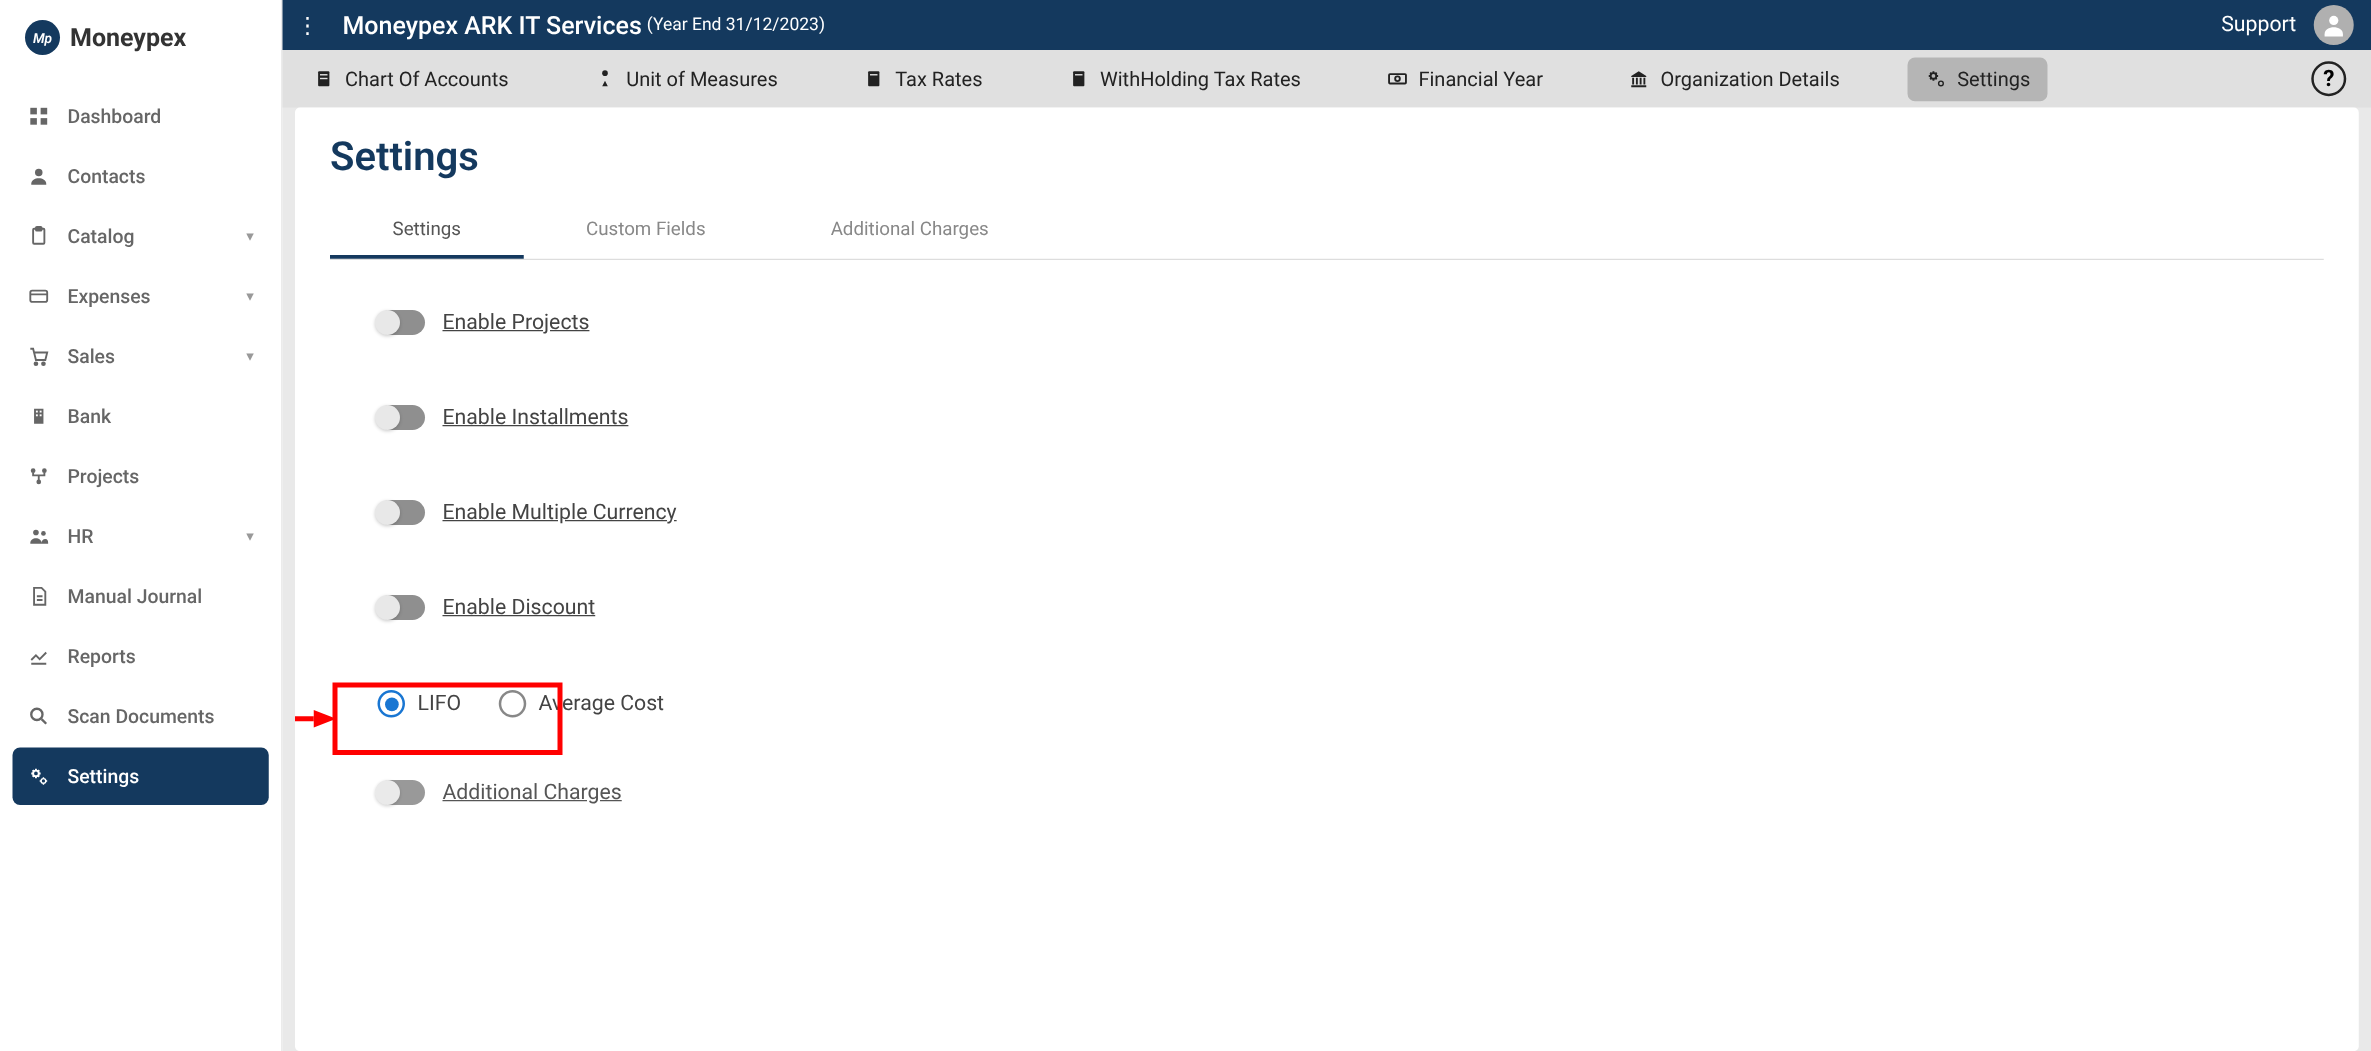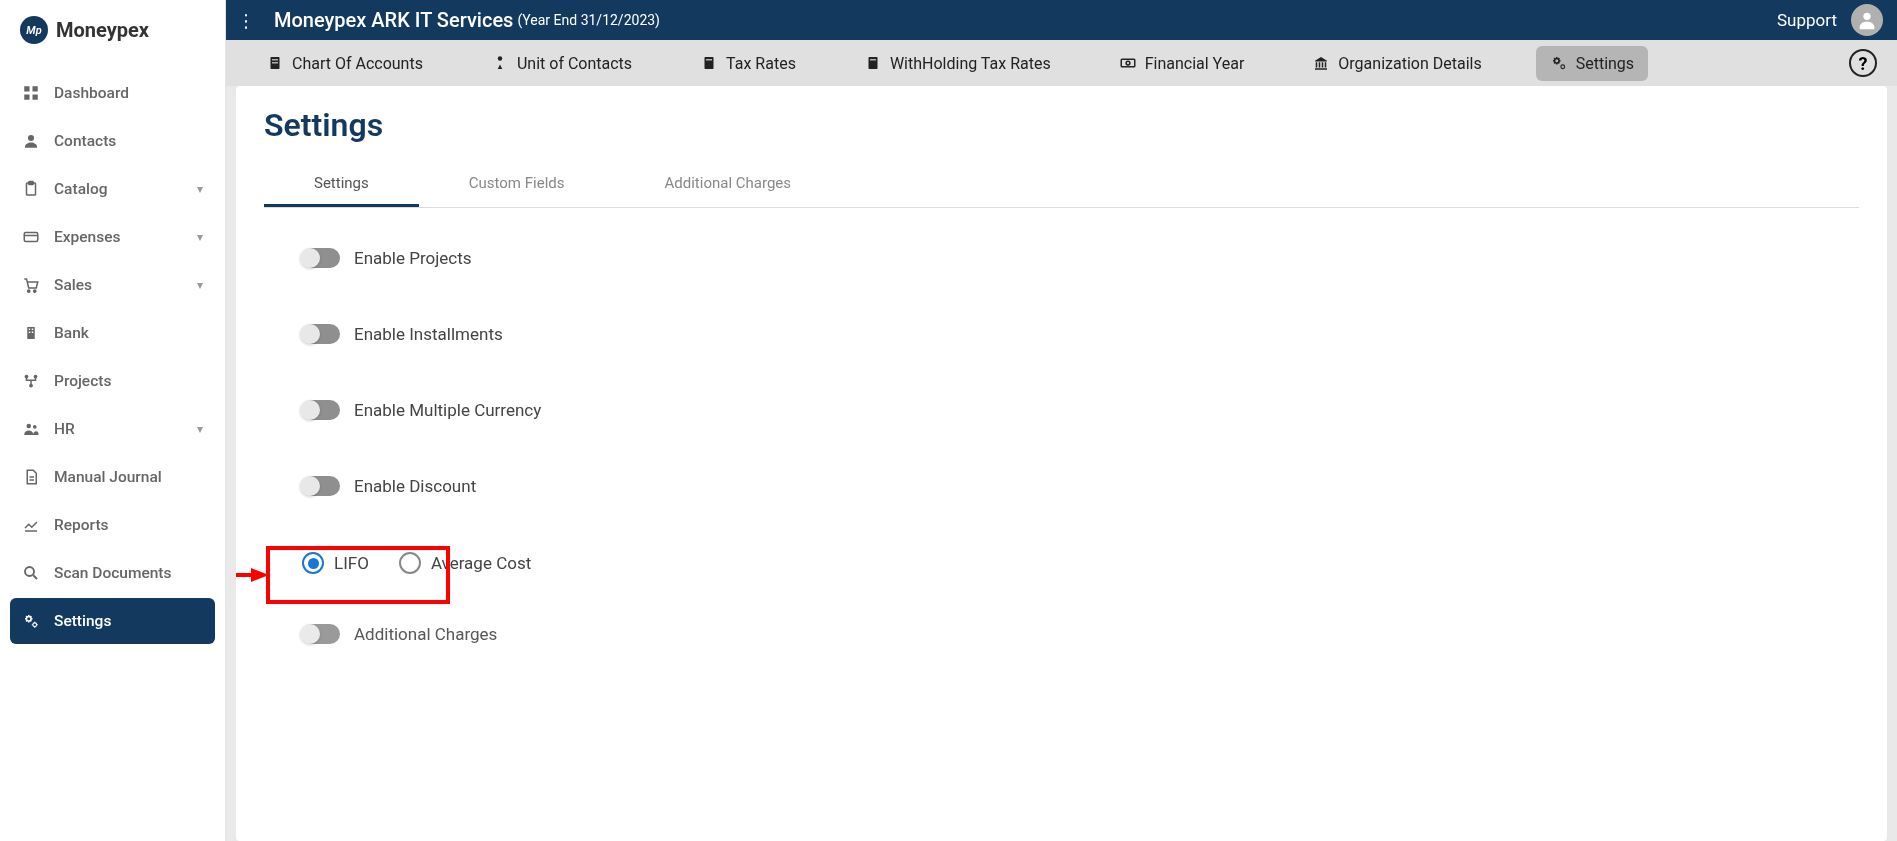--- a/index.html
+++ b/index.html
@@ -17,34 +17,34 @@
 .nav-icon svg { width: 18px; height: 18px; }
 .main { flex: 1; display: flex; flex-direction: column; background: #e9e9e9; }
 .top-bar { background: #14395e; color: #fff; height: 40px; display: flex; align-items: center; padding: 0 14px 0 10px; }
 .top-bar-dots { width: 20px; text-align: center; font-size: 18px; cursor: pointer; }
 .top-bar-title { font-size: 20px; font-weight: 500; margin-left: 18px; }
 .top-bar-sub { font-size: 14px; font-weight: 400; margin-left: 4px; }
 .top-bar-spacer { flex: 1; }
 .top-bar-support { font-size: 17px; margin-right: 14px; cursor: pointer; }
 .top-bar-avatar { width: 32px; height: 32px; background: #b0b0b0; border-radius: 50%; display: flex; align-items: center; justify-content: center; cursor: pointer; }
 .top-bar-avatar svg { width: 22px; height: 22px; color: #fff; }
-.sub-nav { background: #e0e0e0; height: 46px; display: flex; align-items: center; padding: 0 26px; gap: 40px; position: relative; }
+.sub-nav { background: #e0e0e0; height: 46px; display: flex; align-items: center; padding: 0 10px; gap: 40px; position: relative; }
 .sub-nav-item { display: flex; align-items: center; gap: 8px; color: #222; font-size: 16px; cursor: pointer; padding: 8px 14px; border-radius: 6px; }
 .sub-nav-item.active { background: #b5b5b5; }
 .sub-nav-item svg { width: 18px; height: 18px; }
 .sub-nav-help { position: absolute; right: 20px; width: 28px; height: 28px; border: 2.5px solid #222; border-radius: 50%; display: flex; align-items: center; justify-content: center; font-size: 18px; font-weight: 700; cursor: pointer; }
 .content { flex: 1; background: #fff; margin: 0 10px 0 10px; border-radius: 4px; padding: 20px 28px; overflow-y: auto; position: relative; }
 .page-title { font-size: 32px; font-weight: 600; color: #14395e; margin-bottom: 18px; }
 .tabs { display: flex; border-bottom: 1px solid #ddd; margin-bottom: 40px; }
 .tab { padding: 12px 50px; color: #888; font-size: 15px; cursor: pointer; border-bottom: 3px solid transparent; }
 .tab.active { color: #555; border-bottom-color: #14395e; }
 .setting-row { display: flex; align-items: center; margin-bottom: 56px; margin-left: 38px; }
 .toggle { width: 38px; height: 20px; background: #8f8f8f; border-radius: 11px; position: relative; margin-right: 14px; cursor: pointer; }
 .toggle::after { content: ''; position: absolute; width: 20px; height: 20px; background: #e8e8e8; border-radius: 50%; left: -2px; top: 0; box-shadow: 0 1px 3px rgba(0,0,0,0.2); }
-.toggle-label { font-size: 17px; color: #444; }
+.toggle-label { font-size: 17px; color: #444; text-decoration: underline; }
 .highlight-box { position: absolute; border: 4px solid #ff0000; }
 .highlight-arrow { position: absolute; }
 .section-title { font-weight: 700; font-size: 18px; color: #222; margin-left: 38px; margin-bottom: 24px; }
 .radio-group { display: flex; align-items: center; gap: 30px; margin-left: 38px; margin-bottom: 50px; }
 .radio-item { display: flex; align-items: center; gap: 10px; cursor: pointer; justify-content: flex-end; }
 .radio-circle { width: 22px; height: 22px; border: 2.5px solid #888; border-radius: 50%; display: flex; align-items: center; justify-content: center; }
 .radio-circle.selected { border-color: #1976d2; }
 .radio-circle.selected::after { content: ''; width: 11px; height: 11px; background: #1976d2; border-radius: 50%; }
 .radio-label { font-size: 17px; color: #444; }
 </style>
@@ -221,21 +221,21 @@
             <rect x="8" y="7" width="8" height="1.5" fill="#e0e0e0"></rect>
             <rect x="8" y="11" width="8" height="1.5" fill="#e0e0e0"></rect>
           </svg>
         <span>Chart Of Accounts</span>
       </div>
       <div class="sub-nav-item">
         <svg viewBox="0 0 24 24" fill="currentColor">
             <circle cx="12" cy="6" r="3"></circle>
             <path d="M12 9v5l-3 6h6l-3-6"></path>
           </svg>
-        <span>Unit of Contacts</span>
+        <span>Unit of Measures</span>
       </div>
       <div class="sub-nav-item">
         <svg viewBox="0 0 24 24" fill="currentColor">
             <rect x="6" y="4" width="12" height="16" rx="1"></rect>
             <rect x="8" y="7" width="8" height="1.5" fill="#e0e0e0"></rect>
           </svg>
         <span>Tax Rates</span>
       </div>
       <div class="sub-nav-item">
         <svg viewBox="0 0 24 24" fill="currentColor">

